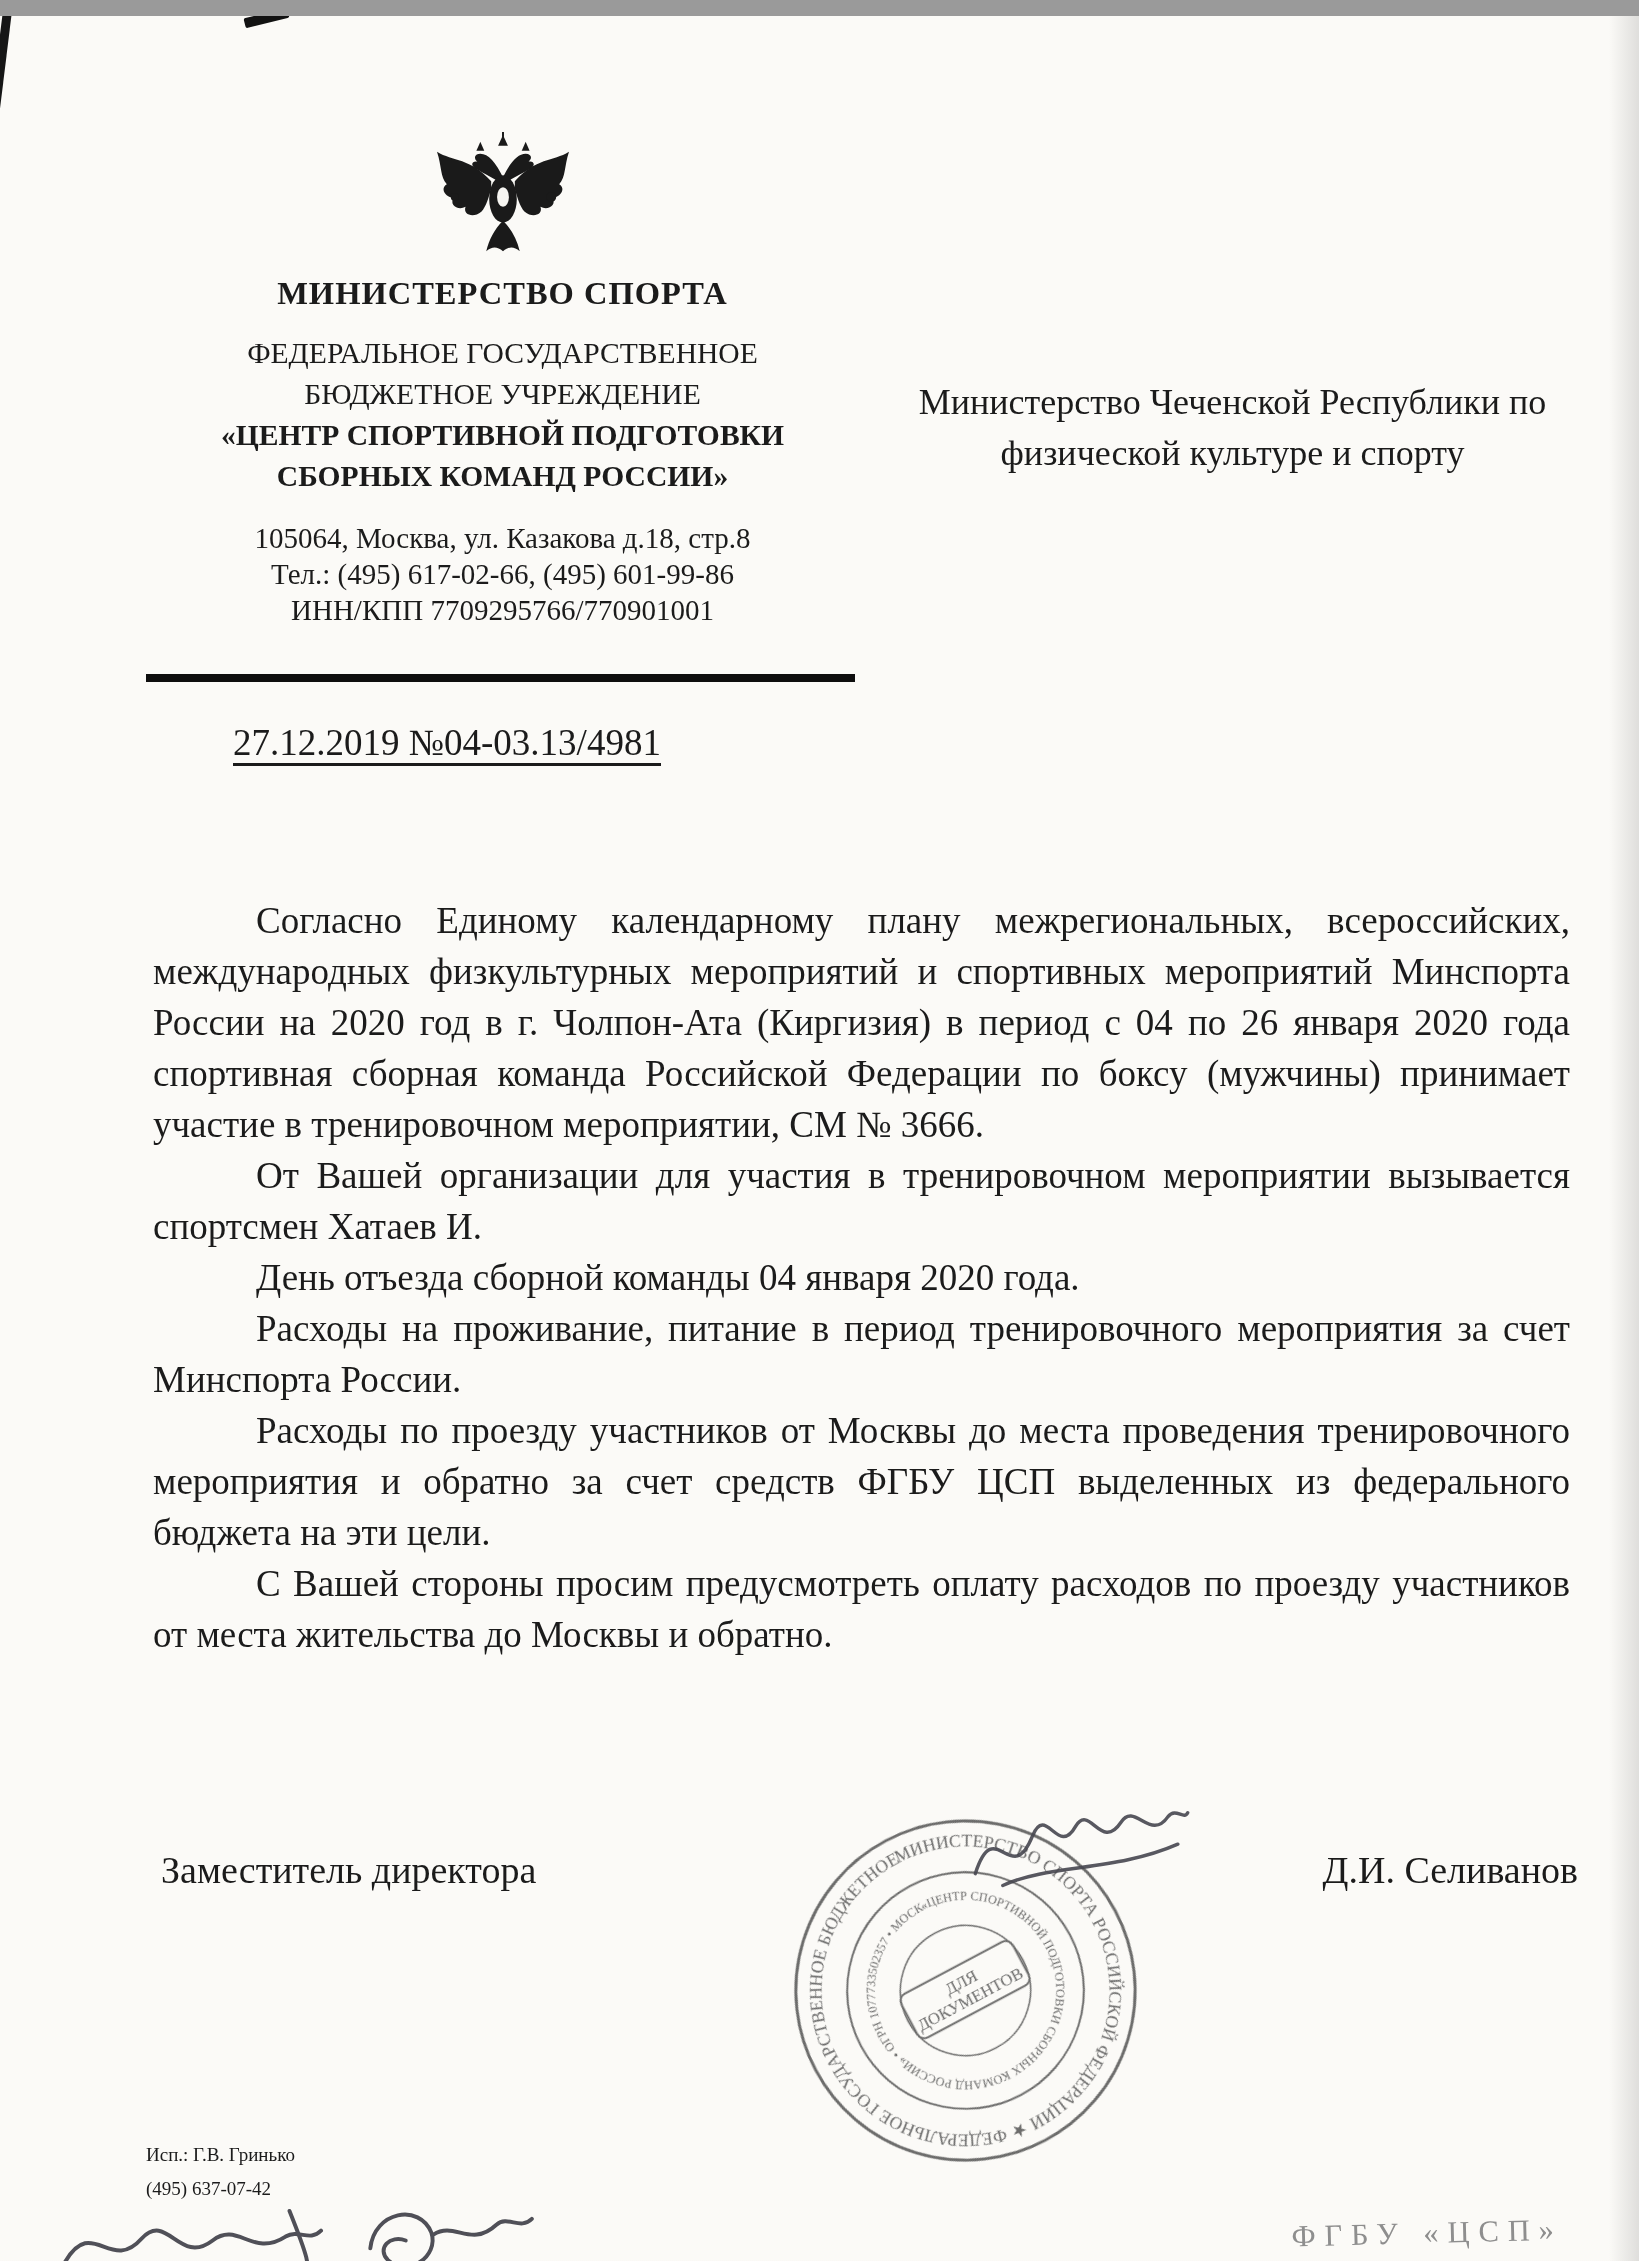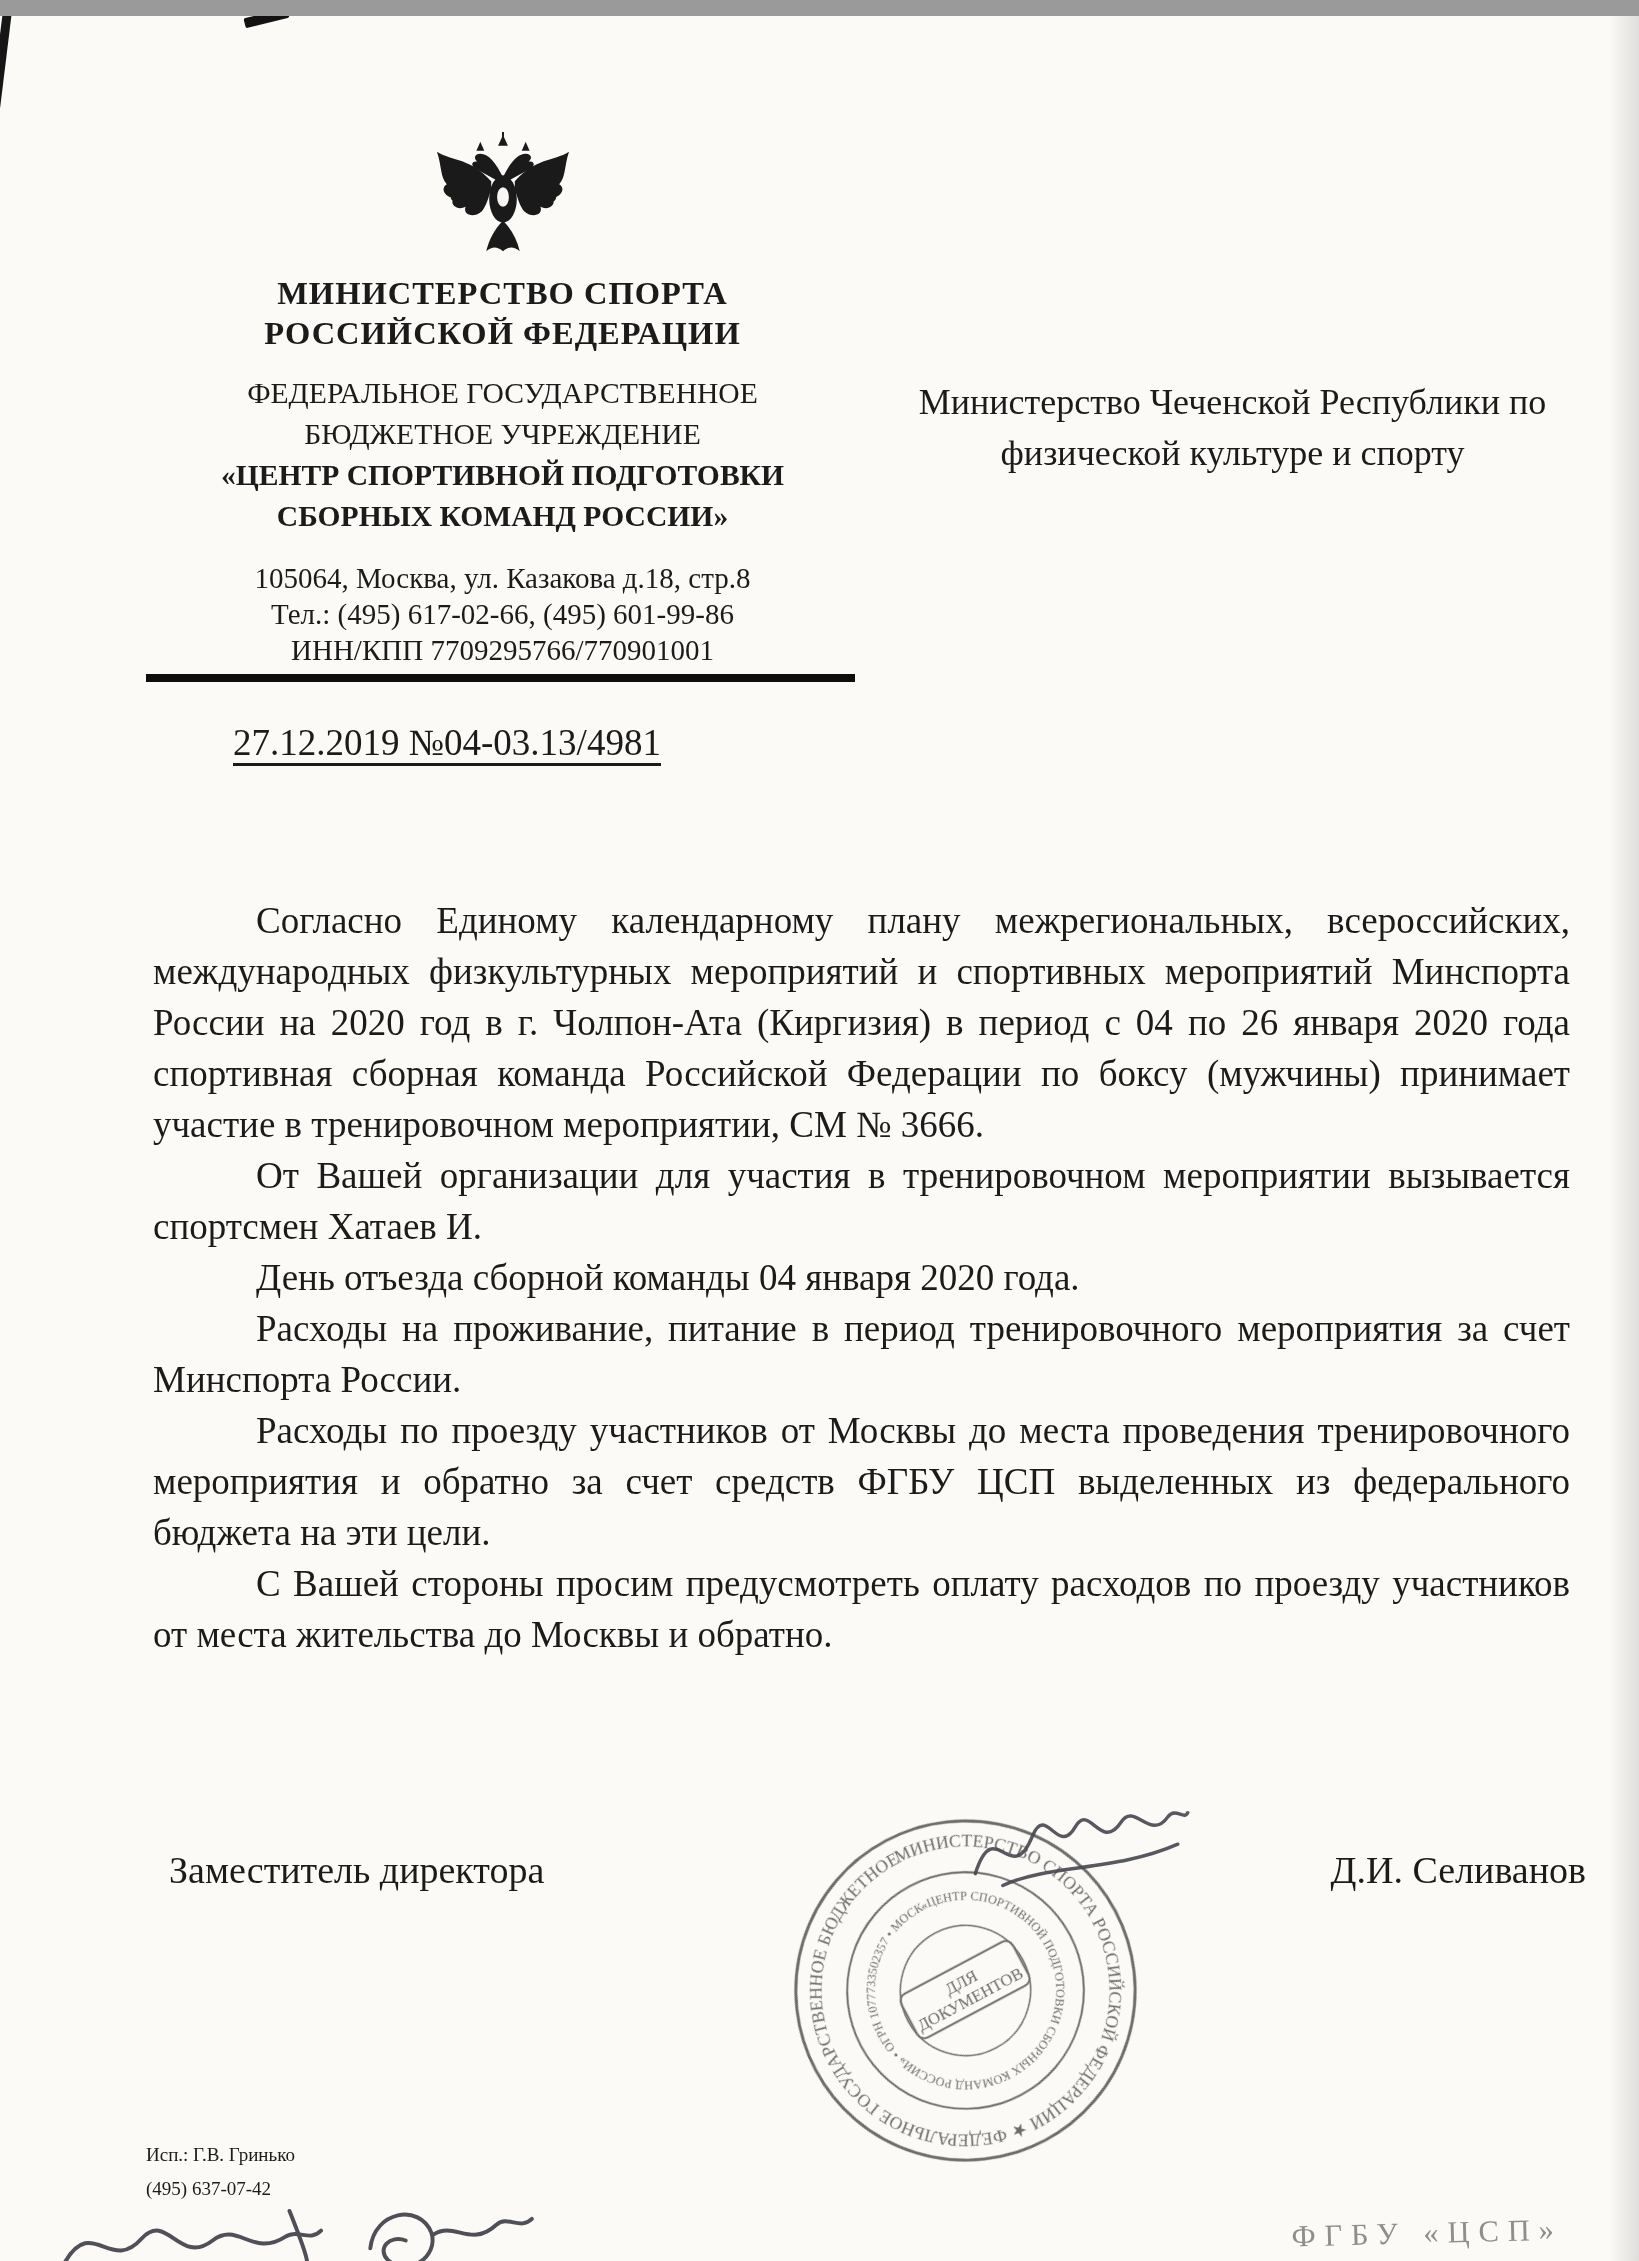--- a/index.html
+++ b/index.html
@@ -43,21 +43,21 @@
   .recipient { position: absolute; left: 885px; top: 361px; width: 695px; text-align: center; font-size: 36px; line-height: 51px; }
 
   .divider { position: absolute; left: 146px; top: 658px; width: 709px; height: 7.9px; background: #0e0e0e; }
 
   .ref-line { position: absolute; left: 233px; top: 705px; font-size: 37px; }
   .ref-line span { border-bottom: 3px solid #1b1b1b; padding-bottom: 0; }
 
   .body-text { position: absolute; left: 153px; top: 879px; width: 1417px; font-size: 37px; line-height: 51px; text-align: justify; }
   .body-text p { margin: 0; text-indent: 103px; }
 
-  .signature-row { position: absolute; left: 169px; top: 1832px; width: 1417px; display: flex; justify-content: space-between; font-size: 38px; z-index: 4; }
+  .signature-row { position: absolute; left: 161px; top: 1832px; width: 1417px; display: flex; justify-content: space-between; font-size: 38px; z-index: 4; }
 
   .stamp-wrap { position: absolute; left: 788px; top: 1797px; width: 355px; height: 355px; transform: rotate(-28deg); opacity: .82; filter: blur(0.4px); z-index: 2; }
   .director-sign { position: absolute; left: 967px; top: 1779px; z-index: 5; }
 
   .footer-note { position: absolute; left: 146px; top: 2122px; font-size: 19px; line-height: 34px; }
 
   .postmark { position: absolute; left: 1292px; top: 2197px; color: #8e8e8e; font-size: 30.5px; line-height: 41px; transform: rotate(-1.5deg); }
   .postmark .l1 { letter-spacing: 8.9px; }
   .postmark .l2 { letter-spacing: 11.8px; margin-left: 37px; }
 
@@ -87,21 +87,20 @@
         <path d="M87,50 C108,26 126,30 142,20 C137,35 139,45 132,53 C139,57 134,66 125,67 C130,74 121,80 113,76 C116,84 105,88 97,81 C92,76 89,64 87,58 Z"></path>
         <path d="M75,90 C66,99 61,109 58,121 C64,116 69,116 75,121 C81,116 86,116 92,121 C89,109 84,99 75,90 Z"></path>
         <circle cx="124" cy="66" r="5"></circle>
         <circle cx="26" cy="66" r="4"></circle>
       </g>
       <ellipse cx="75" cy="66" rx="6" ry="10" fill="#f7f6f2"></ellipse>
     </svg>
 
     <div class="ministry-title">
       <div>МИНИСТЕРСТВО  СПОРТА</div>
-      <div>РОССИЙСКОЙ ФЕДЕРАЦИИ</div>
     </div>
 
     <div class="org-block">
       <div>ФЕДЕРАЛЬНОЕ ГОСУДАРСТВЕННОЕ</div>
       <div>БЮДЖЕТНОЕ УЧРЕЖДЕНИЕ</div>
       <div class="bold">«ЦЕНТР СПОРТИВНОЙ ПОДГОТОВКИ</div>
       <div class="bold">СБОРНЫХ КОМАНД РОССИИ»</div>
     </div>
 
     <div class="address-block">

